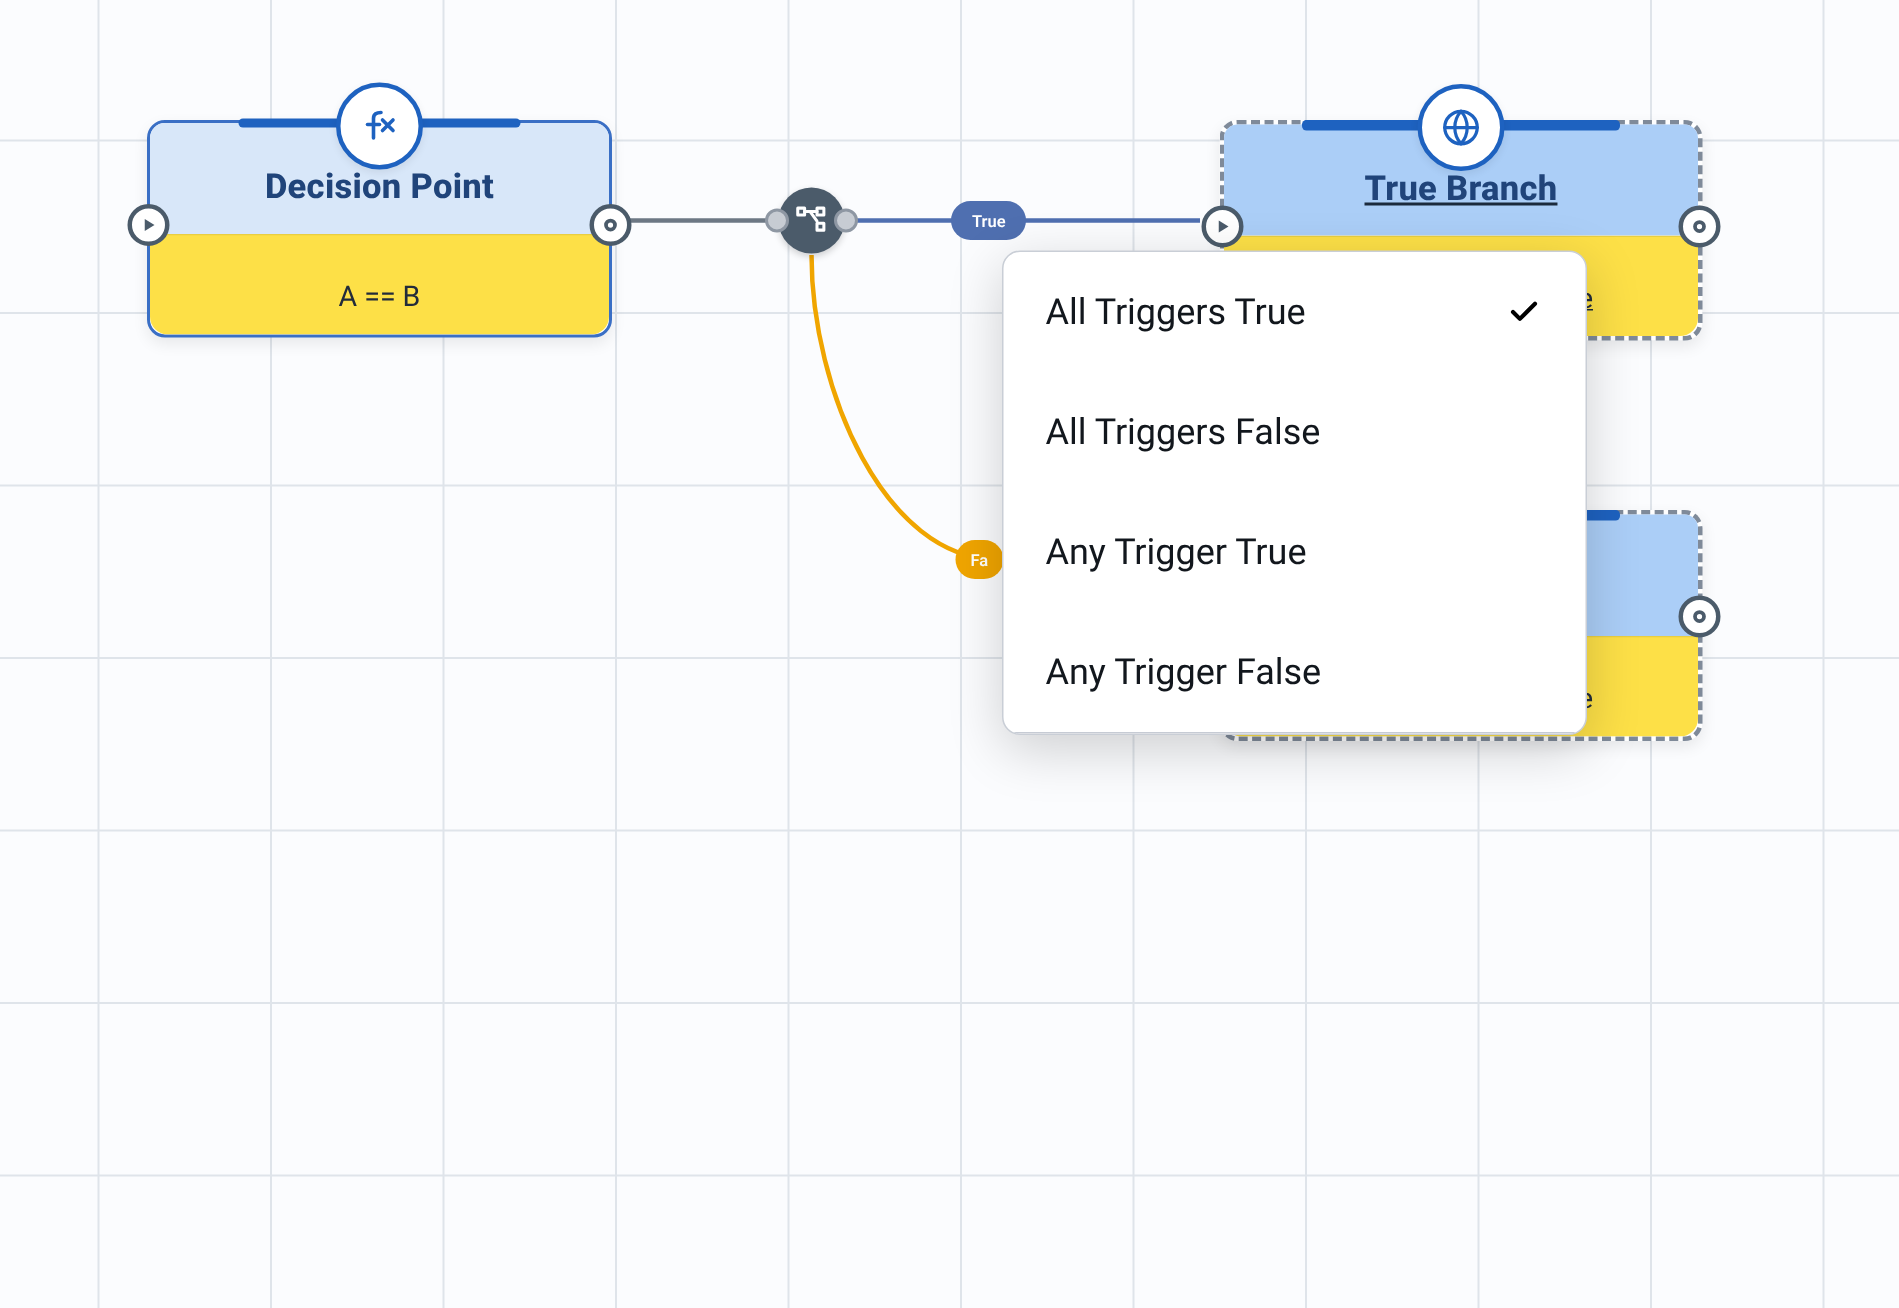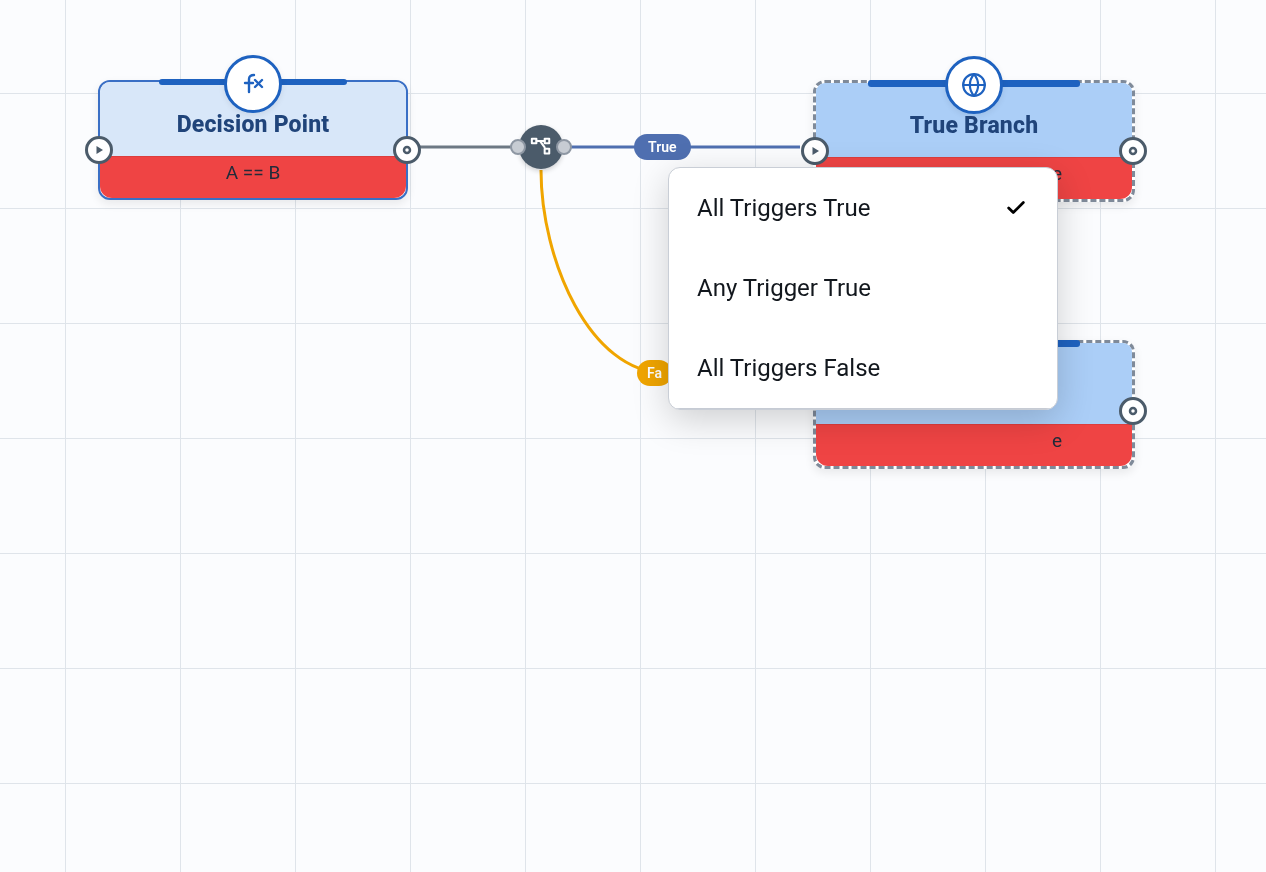--- a/index.html
+++ b/index.html
@@ -46,43 +46,43 @@
   .node .top-accent{
     height:6px;width:76px;border-radius:3px;background:var(--accent);
   }
   .node.dashed .top-accent{height:7px;width:88px;}
   .node-header{
     padding:29px 0 18px 0;
     text-align:center;font-weight:800;font-size:23px;letter-spacing:0.2px;
     color:var(--blue-dark);
   }
   .node-body{
-    text-align:center;font-size:19px;color:#222b3a;padding:4px 0 14px 0;
+    text-align:center;font-size:19px;color:#222b3a;padding:29px 0 14px 0;
     border-top:1px solid rgba(0,0,0,.08);
     border-bottom-left-radius:12px;border-bottom-right-radius:12px;
-    background:#ef4444;
+    background:#fde047;
   }
 
   
   #decision-node{
     left:98px;top:80px;width:306px;
     border:2px solid var(--blue-border);
   }
   #decision-node .node-header{
     background:var(--blue-light);
     border-top-left-radius:10px;border-top-right-radius:10px;
   }
 
   
   .node.dashed{border:3px dashed #7f8a99;}
   .node.dashed .node-header{
     background:var(--blue-lighter);
     border-top-left-radius:9px;border-top-right-radius:9px;
   }
-  #true-node{left:813px;top:80px;width:316px;}
+  #true-node{left:813px;top:80px;width:316px;text-decoration:underline;}
   #false-node{left:813px;top:340px;width:316px;}
 
   
   .port{
     position:absolute;width:28px;height:28px;border-radius:50%;
     background:#fff;border:3px solid var(--gray);
     display:flex;align-items:center;justify-content:center;
     box-sizing:border-box;
   }
   .port svg{display:block;}
@@ -103,21 +103,21 @@
   
   .junction{
     position:absolute;left:519px;top:125px;width:44px;height:44px;border-radius:50%;
     background:var(--gray);color:#fff;display:flex;align-items:center;justify-content:center;
     box-shadow:0 2px 5px rgba(0,0,0,.18);
   }
 
   
   .edge-label{
     position:absolute;height:26px;border-radius:14px;color:#fff;
-    font-size:14px;font-weight:600;display:flex;align-items:center;justify-content:center;
+    font-size:11px;font-weight:600;display:flex;align-items:center;justify-content:center;
     padding:0 14px;
   }
   #label-true{left:634px;top:134px;background:#4f6fb0;}
   #label-false{left:637px;top:360px;background:var(--amber);padding:0 10px;}
 
   
   .menu{
     position:absolute;left:668px;top:167px;width:388px;
     background:#fff;border:1px solid #c9ced6;border-radius:12px;
     box-shadow:var(--shadow);overflow:hidden;z-index:50;
@@ -237,19 +237,22 @@
 <div class="menu">
   <div class="menu-item">
     <span>All Triggers True</span>
     <span class="check">
       <svg width="22" height="22" viewBox="0 0 24 24" fill="none" stroke="currentColor" stroke-width="3" stroke-linecap="round" stroke-linejoin="round">
           <polyline points="20 6 9 17 4 12"></polyline>
         </svg>
     </span>
   </div>
   <div class="menu-item">
+    <span>All Triggers False</span>
+  </div>
+  <div class="menu-item">
     <span>Any Trigger True</span>
   </div>
   <div class="menu-item">
-    <span>All Triggers False</span>
+    <span>Any Trigger False</span>
   </div>
   <div class="menu-divider"></div>
 </div>
 
 </body></html>

